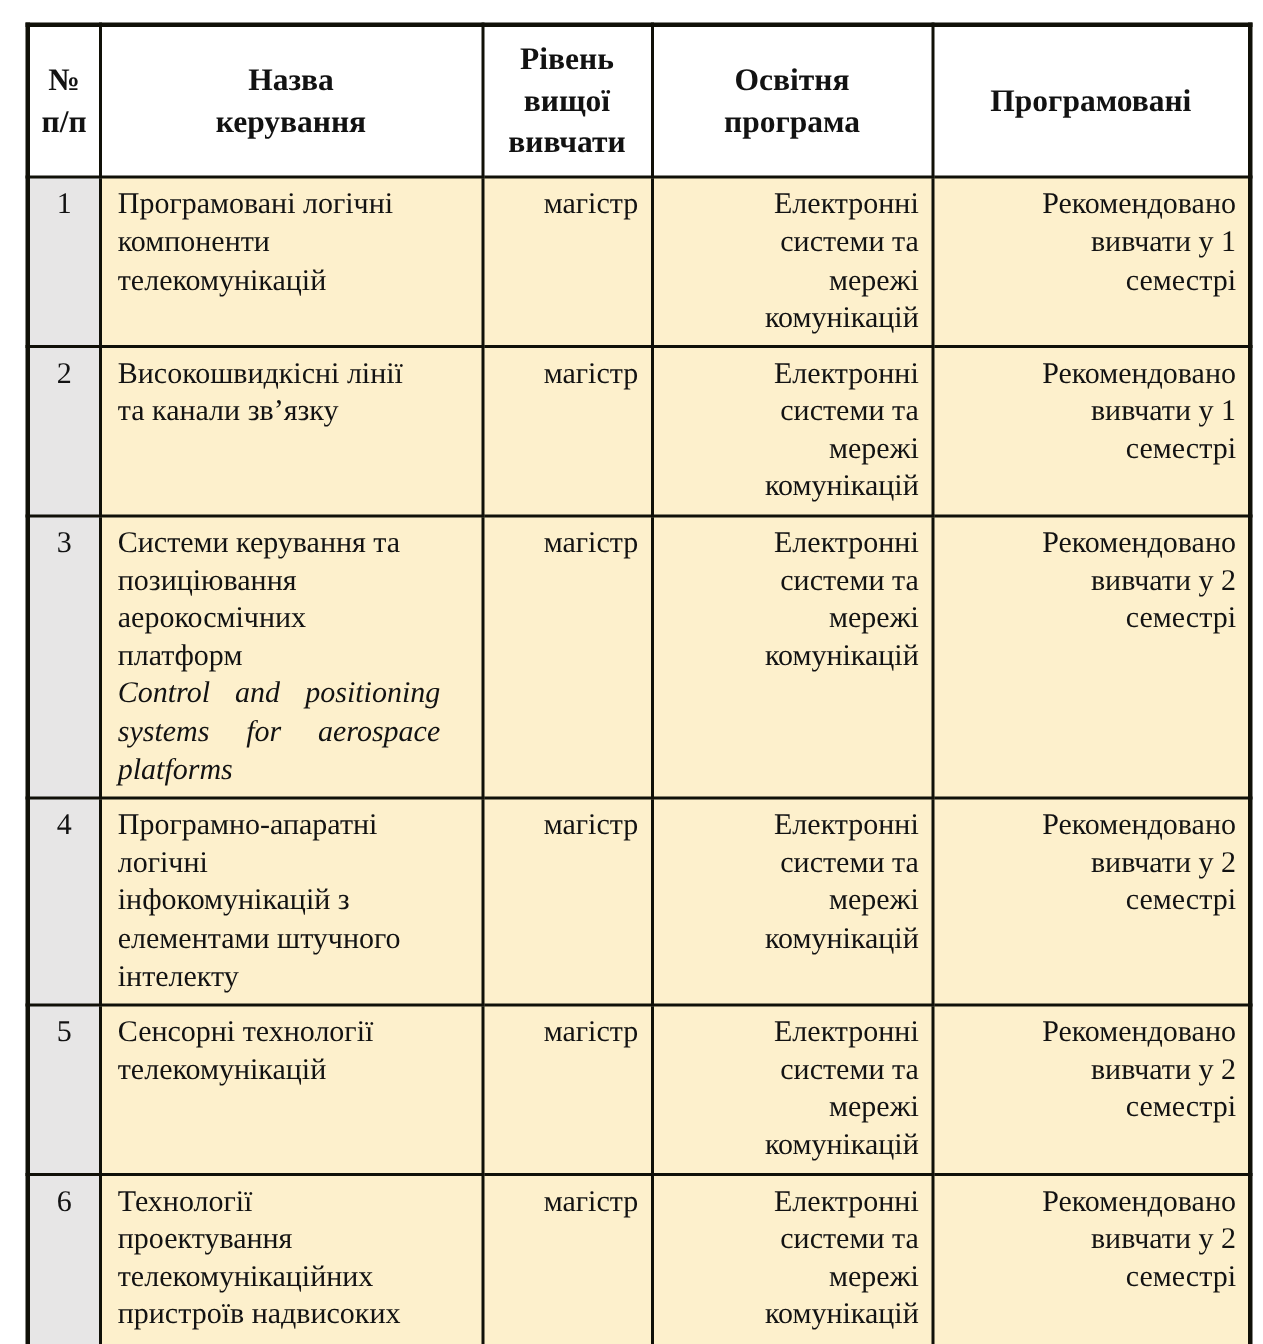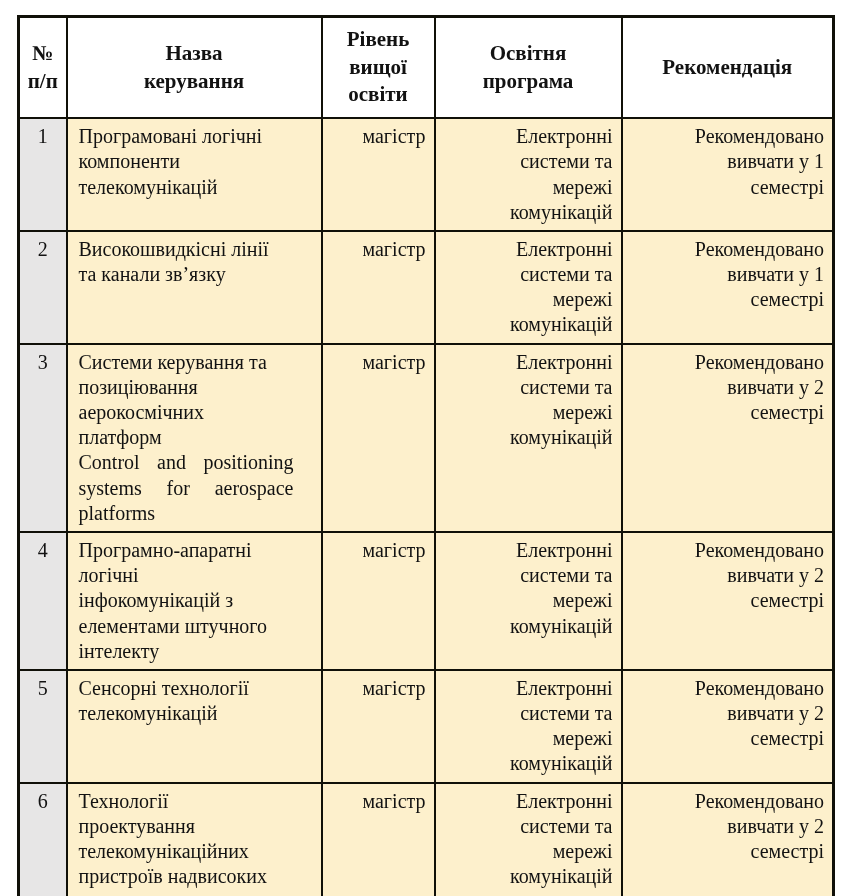--- a/index.html
+++ b/index.html
@@ -58,20 +58,21 @@
   td.center {
     text-align: right;
     white-space: pre-line;
   }
   .name-uk {
     white-space: pre-line;
   }
   .name-en {
     display: block;
     text-align: justify;
+    font-style: italic;
   }
 </style>
 </head>
 <body>
 
 <table class="disciplines">
   <colgroup>
     <col style="width:48px">
     <col style="width:255px">
     <col style="width:113px">
@@ -79,24 +80,24 @@
     <col style="width:212px">
   </colgroup>
   <thead>
     <tr>
       <th>№
 п/п</th>
       <th>Назва
 керування</th>
       <th>Рівень
 вищої
-освіти</th>
+вивчати</th>
       <th>Освітня
 програма</th>
-      <th>Рекомендація</th>
+      <th>Програмовані</th>
     </tr>
   </thead>
   <tbody>
     <tr>
       <td class="num">1</td>
       <td class="name">
         <span class="name-uk">Програмовані логічні
 компоненти
 телекомунікацій</span>
         <span class="name-en"></span>

